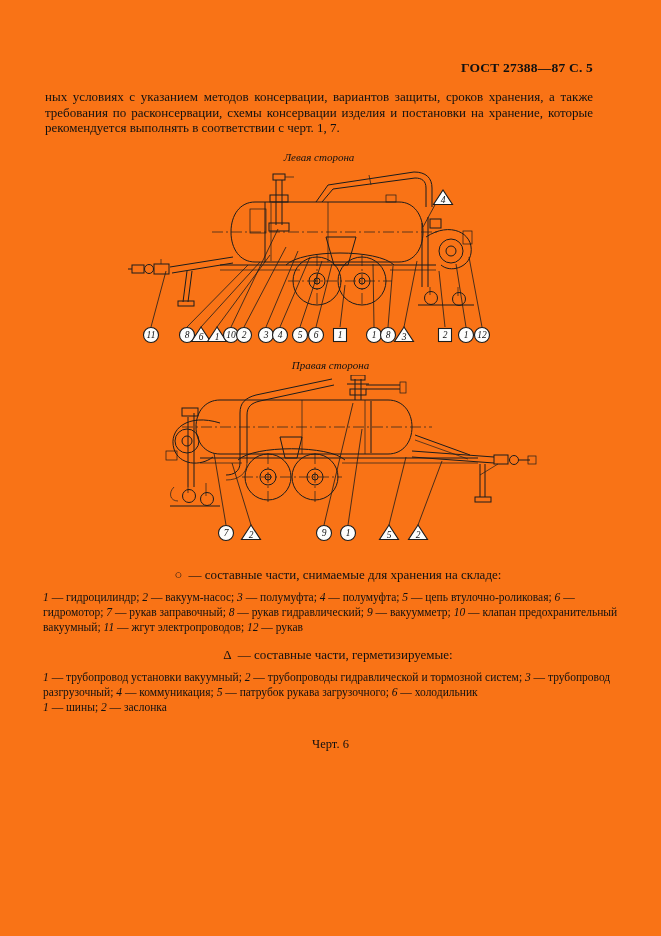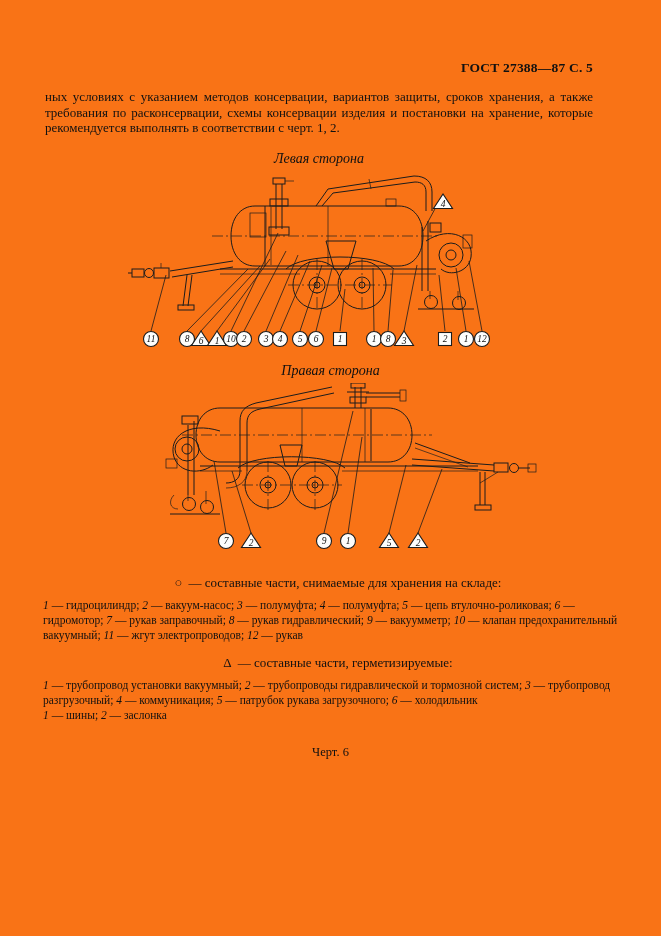--- a/index.html
+++ b/index.html
@@ -14,21 +14,21 @@
     text-align:right; font-weight:bold; font-size:13.5px; letter-spacing:.2px;
     margin-bottom:13px;
   }
   .body-text{
     font-size:13px; line-height:15.5px; text-align:justify; margin:0 0 15px 0;
   }
   .scheme-title{
     text-align:center; font-weight:bold; font-size:13px; margin:0 0 14px 0;
   }
   .side-label{
-    text-align:center; font-style:italic; font-size:14px; margin:0 0 2px 0;
+    text-align:center; font-style:italic; font-size:11px; margin:0 0 2px 0;
   }
   .drawing{position:relative; width:661px;}
   .drawing svg{position:absolute; top:0;}
   #drawing-left{height:194px;}
   #drawing-left svg{left:70px;}
   #drawing-right{height:180px; margin-top:4px;}
   #drawing-right svg{left:70px;}
   .tech line,.tech path,.tech circle,.tech rect,.tech polygon{
     stroke:#1c1c1c; stroke-width:1; fill:none;
   }
@@ -50,21 +50,21 @@
   .fig-caption{text-align:center; font-size:12.5px; margin-top:22px;}
 </style>
 </head>
 <body>
 
 <div class="page">
   <div class="content">
 
     <div class="doc-ref">ГОСТ 27388—87 С. 5</div>
 
-    <p class="body-text">ных условиях с указанием методов консервации, вариантов защиты, сроков хранения, а также требования по расконсервации, схемы консервации изделия и постановки на хранение, которые рекомендуется выполнять в соответствии с черт. 1, 2.</p>
+    <p class="body-text">ных условиях с указанием методов консервации, вариантов защиты, сроков хранения, а также требования по расконсервации, схемы консервации изделия и постановки на хранение, которые рекомендуется выполнять в соответствии с черт. 1, 7.</p>
 
 
     <div class="side-label">Левая сторона</div>
   </div>
 
   <div class="drawing" id="drawing-left">
     <svg width="470" height="194" viewBox="0 0 470 194">
       <g class="tech">
 
         <path d="M185,37 H329 C344,37 353,50 353,67 C353,84 344,97 329,97 H185 C170,97 161,84 161,67 C161,50 170,37 185,37 Z"></path>

